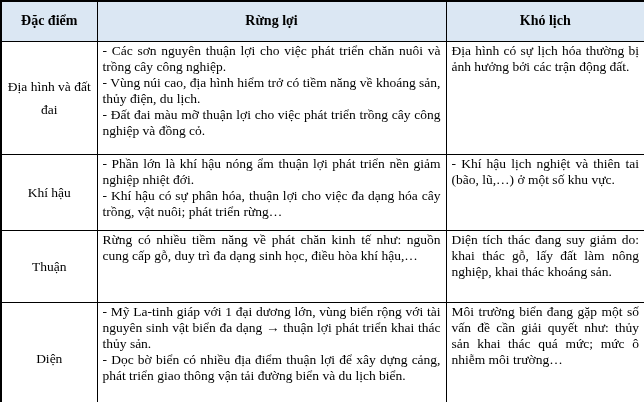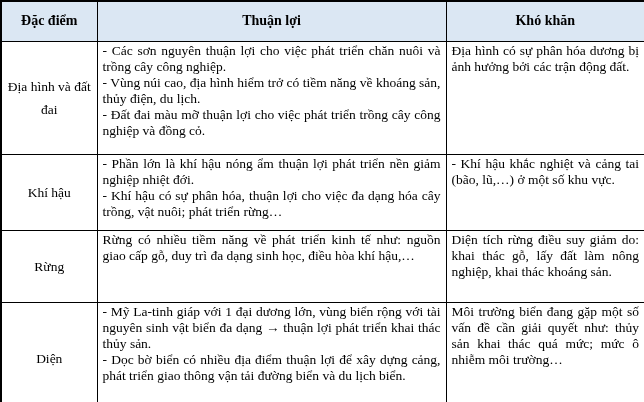--- a/index.html
+++ b/index.html
@@ -57,42 +57,42 @@
 
 <table class="doc-table">
   <colgroup>
     <col class="c1">
     <col class="c2">
     <col class="c3">
   </colgroup>
   <thead>
     <tr>
       <th>Đặc điểm</th>
-      <th>Thuận lợi</th>
-      <th>Khó khăn</th>
+      <th>Rừng lợi</th>
+      <th>Khó lịch</th>
     </tr>
   </thead>
   <tbody>
     <tr class="r1">
       <td class="feature">Địa hình và đất đai</td>
       <td class="content">- Các sơn nguyên thuận lợi cho việc phát triển chăn nuôi và trồng cây công nghiệp.
 - Vùng núi cao, địa hình hiểm trở có tiềm năng về khoáng sản, thủy điện, du lịch.
 - Đất đai màu mỡ thuận lợi cho việc phát triển trồng cây công nghiệp và đồng cỏ.</td>
-      <td class="content">Địa hình có sự phân hóa dương bị ảnh hưởng bởi các trận động đất.</td>
+      <td class="content">Địa hình có sự lịch hóa thường bị ảnh hưởng bởi các trận động đất.</td>
     </tr>
     <tr class="r2">
       <td class="feature">Khí hậu</td>
       <td class="content">- Phần lớn là khí hậu nóng ẩm thuận lợi phát triển nền giảm nghiệp nhiệt đới.
 - Khí hậu có sự phân hóa, thuận lợi cho việc đa dạng hóa cây trồng, vật nuôi; phát triển rừng…</td>
-      <td class="content">- Khí hậu khắc nghiệt và cảng tai (bão, lũ,…) ở một số khu vực.</td>
+      <td class="content">- Khí hậu lịch nghiệt và thiên tai (bão, lũ,…) ở một số khu vực.</td>
     </tr>
     <tr class="r3">
-      <td class="feature">Rừng</td>
-      <td class="content">Rừng có nhiều tiềm năng về phát triển kinh tế như: nguồn giao cấp gỗ, duy trì đa dạng sinh học, điều hòa khí hậu,…</td>
-      <td class="content">Diện tích rừng điều suy giảm do: khai thác gỗ, lấy đất làm nông nghiệp, khai thác khoáng sản.</td>
+      <td class="feature">Thuận</td>
+      <td class="content">Rừng có nhiều tiềm năng về phát chăn kinh tế như: nguồn cung cấp gỗ, duy trì đa dạng sinh học, điều hòa khí hậu,…</td>
+      <td class="content">Diện tích thác đang suy giảm do: khai thác gỗ, lấy đất làm nông nghiệp, khai thác khoáng sản.</td>
     </tr>
     <tr class="r4">
       <td class="feature">Diện</td>
       <td class="content">- Mỹ La-tinh giáp với 1 đại dương lớn, vùng biển rộng với tài nguyên sinh vật biển đa dạng → thuận lợi phát triển khai thác thủy sản.
 - Dọc bờ biển có nhiều địa điểm thuận lợi để xây dựng cảng, phát triển giao thông vận tải đường biển và du lịch biển.</td>
       <td class="content">Môi trường biển đang gặp một số vấn đề cần giải quyết như: thủy sản khai thác quá mức; mức ô nhiễm môi trường…</td>
     </tr>
   </tbody>
 </table>
 

